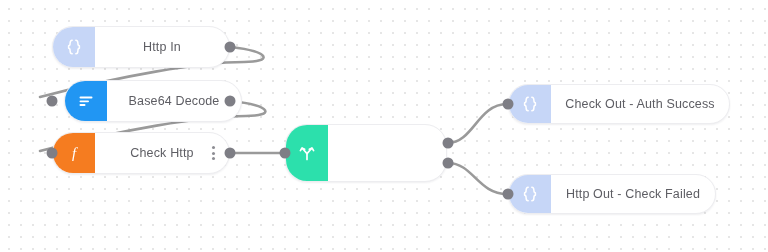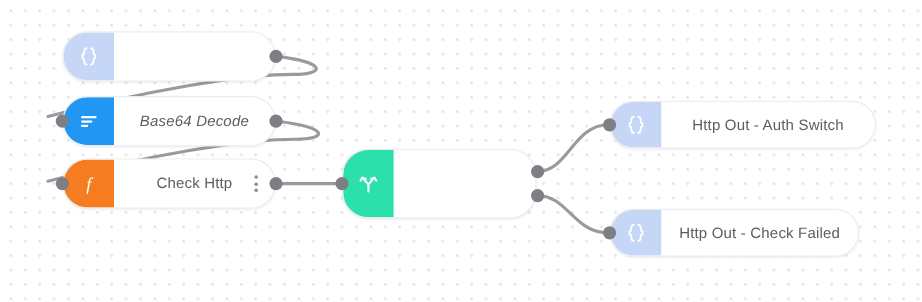--- a/index.html
+++ b/index.html
@@ -111,23 +111,26 @@
     </svg>
 
   <div id="node-layer">
       <div class="node" style="left: 52px; top: 26px; width: 178px; height: 42px;">
         <div class="node-icon" style="background: rgb(198, 214, 247);">
           <svg width="22" height="22" viewBox="0 0 22 22">
             <path d="M9.2 4.2c-2 0-2.1 1.4-2.1 3.1 0 1.7-.2 2.5-1.5 2.5v2.4c1.3 0 1.5.8 1.5 2.5 0 1.7.1 3.1 2.1 3.1" fill="none" stroke="#ffffff" stroke-width="1.5" stroke-linecap="round" stroke-linejoin="round"></path>
             <path d="M12.8 4.2c2 0 2.1 1.4 2.1 3.1 0 1.7.2 2.5 1.5 2.5v2.4c-1.3 0-1.5.8-1.5 2.5 0 1.7-.1 3.1-2.1 3.1" fill="none" stroke="#ffffff" stroke-width="1.5" stroke-linecap="round" stroke-linejoin="round"></path>
           </svg>
         </div>
+        <div class="node-body">
+          <span class="node-label">Http In</span>
+        </div>
       </div>
       <div class="port out" style="left: 230px; top: 47px;"></div>
-      <div class="node" style="left: 52px; top: 80px; width: 178px; height: 42px; font-style: italic;">
+      <div class="node" style="left: 64px; top: 80px; width: 178px; height: 42px;">
         <div class="node-icon" style="background: rgb(33, 150, 243);">
           <svg width="22" height="22" viewBox="0 0 22 22">
             <rect x="4.5" y="6.6" width="13" height="2" rx="1" fill="#ffffff"></rect>
             <rect x="4.5" y="10.4" width="9.5" height="1.9" rx="0.95" fill="#ffffff"></rect>
             <rect x="4.5" y="14.0" width="6" height="1.9" rx="0.95" fill="#ffffff"></rect>
           </svg>
         </div>
         <div class="node-body">
           <span class="node-label">Base64 Decode</span>
         </div>
@@ -165,21 +168,21 @@
       <div class="port out" style="left: 448px; top: 143px;"></div>
       <div class="port out" style="left: 448px; top: 163px;"></div>
       <div class="node" style="left: 508px; top: 84px; width: 222px; height: 40px;">
         <div class="node-icon" style="background: rgb(198, 214, 247);">
           <svg width="22" height="22" viewBox="0 0 22 22">
             <path d="M9.2 4.2c-2 0-2.1 1.4-2.1 3.1 0 1.7-.2 2.5-1.5 2.5v2.4c1.3 0 1.5.8 1.5 2.5 0 1.7.1 3.1 2.1 3.1" fill="none" stroke="#ffffff" stroke-width="1.5" stroke-linecap="round" stroke-linejoin="round"></path>
             <path d="M12.8 4.2c2 0 2.1 1.4 2.1 3.1 0 1.7.2 2.5 1.5 2.5v2.4c-1.3 0-1.5.8-1.5 2.5 0 1.7-.1 3.1-2.1 3.1" fill="none" stroke="#ffffff" stroke-width="1.5" stroke-linecap="round" stroke-linejoin="round"></path>
           </svg>
         </div>
         <div class="node-body">
-          <span class="node-label">Http Out - Auth Switch</span>
+          <span class="node-label">Check Out - Auth Success</span>
         </div>
       </div>
       <div class="port in" style="left: 508px; top: 104px;"></div>
       <div class="node" style="left: 508px; top: 174px; width: 208px; height: 40px;">
         <div class="node-icon" style="background: rgb(198, 214, 247);">
           <svg width="22" height="22" viewBox="0 0 22 22">
             <path d="M9.2 4.2c-2 0-2.1 1.4-2.1 3.1 0 1.7-.2 2.5-1.5 2.5v2.4c1.3 0 1.5.8 1.5 2.5 0 1.7.1 3.1 2.1 3.1" fill="none" stroke="#ffffff" stroke-width="1.5" stroke-linecap="round" stroke-linejoin="round"></path>
             <path d="M12.8 4.2c2 0 2.1 1.4 2.1 3.1 0 1.7.2 2.5 1.5 2.5v2.4c-1.3 0-1.5.8-1.5 2.5 0 1.7-.1 3.1-2.1 3.1" fill="none" stroke="#ffffff" stroke-width="1.5" stroke-linecap="round" stroke-linejoin="round"></path>
           </svg>
         </div>

